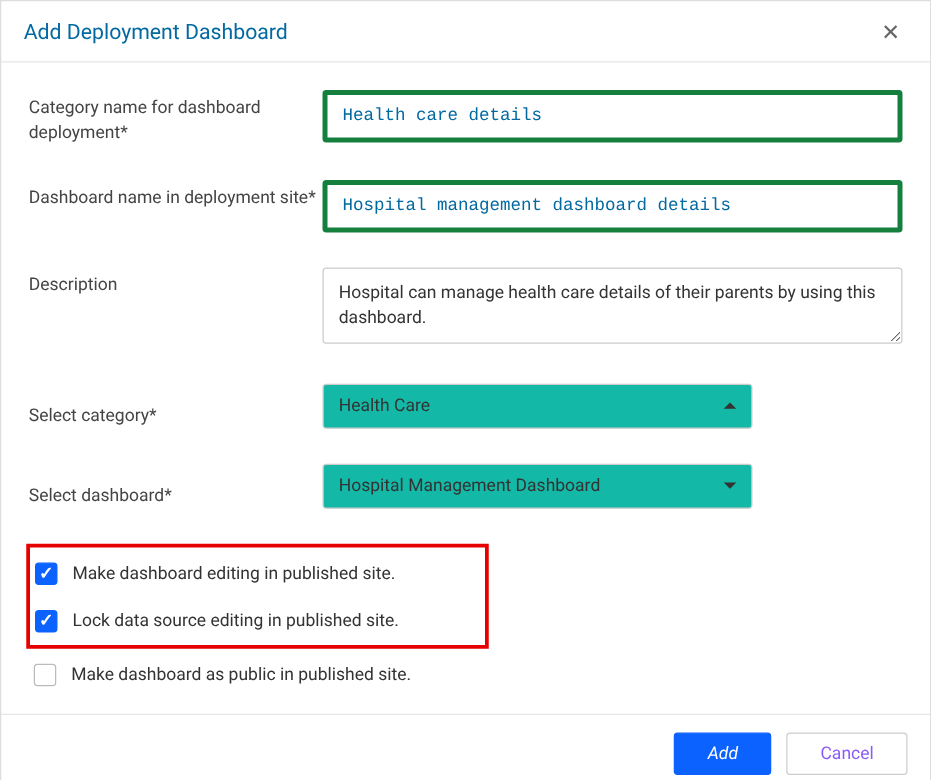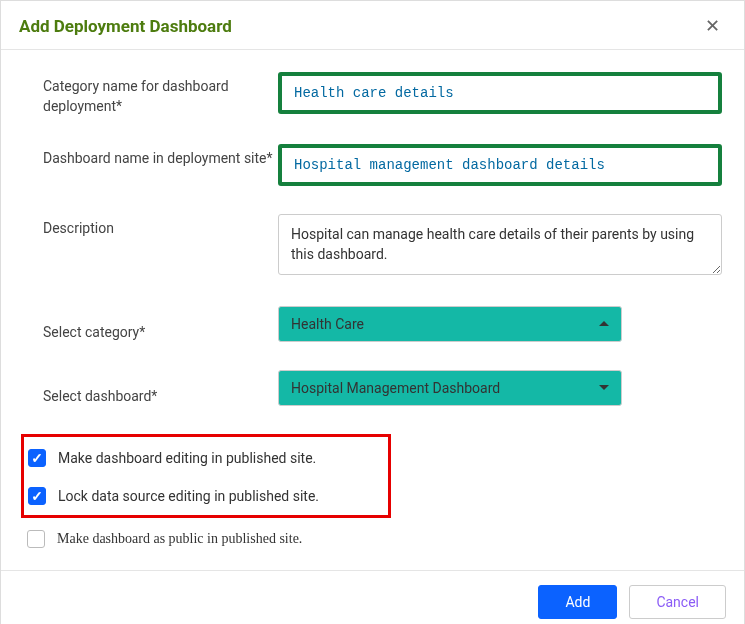--- a/index.html
+++ b/index.html
@@ -20,40 +20,39 @@
     }
     .dialog-header {
       display: flex;
       justify-content: space-between;
       align-items: center;
       padding: 14px 18px 12px 18px;
       border-bottom: 1px solid #e5e5e5;
     }
     .dialog-title {
       font-size: 17px;
-      font-weight: 700;
-      color: #4d7c0f;
+      font-weight: 400;
+      color: #0369a1;
     }
     .close-btn {
       background: none;
       border: none;
       font-size: 18px;
       color: #666;
       cursor: pointer;
       padding: 2px 6px;
       line-height: 1;
     }
     .dialog-body {
       padding: 22px 22px 18px 22px;
     }
     .form-row {
       display: flex;
       align-items: flex-start;
       margin-bottom: 28px;
-      margin-left: 20px;
     }
     .form-row-select {
       margin-bottom: 28px;
       align-items: flex-end;
     }
     .form-label {
       width: 235px;
       flex-shrink: 0;
       color: #444;
       font-size: 14px;
@@ -123,21 +122,20 @@
       display: flex;
       align-items: center;
       padding: 4px 0;
     }
     .checkbox-row + .checkbox-row {
       margin-top: 12px;
     }
     .checkbox-outside {
       margin-top: 6px;
       margin-left: 4px;
-      font-family: Liberation Serif, serif;
     }
     .checkbox {
       width: 18px;
       height: 18px;
       border-radius: 3px;
       display: inline-flex;
       align-items: center;
       justify-content: center;
       margin-right: 12px;
       flex-shrink: 0;
@@ -173,20 +171,21 @@
       border-radius: 3px;
       font-size: 14px;
       font-family: inherit;
       cursor: pointer;
       border: 1px solid transparent;
     }
     .btn-primary {
       background: #0b62ff;
       color: #fff;
       border-color: #0b62ff;
+      font-style: italic;
     }
     .btn-secondary {
       background: #fff;
       color: #8b5cf6;
       border-color: #ccc;
     }
   </style>
 </head>
 <body>
 

